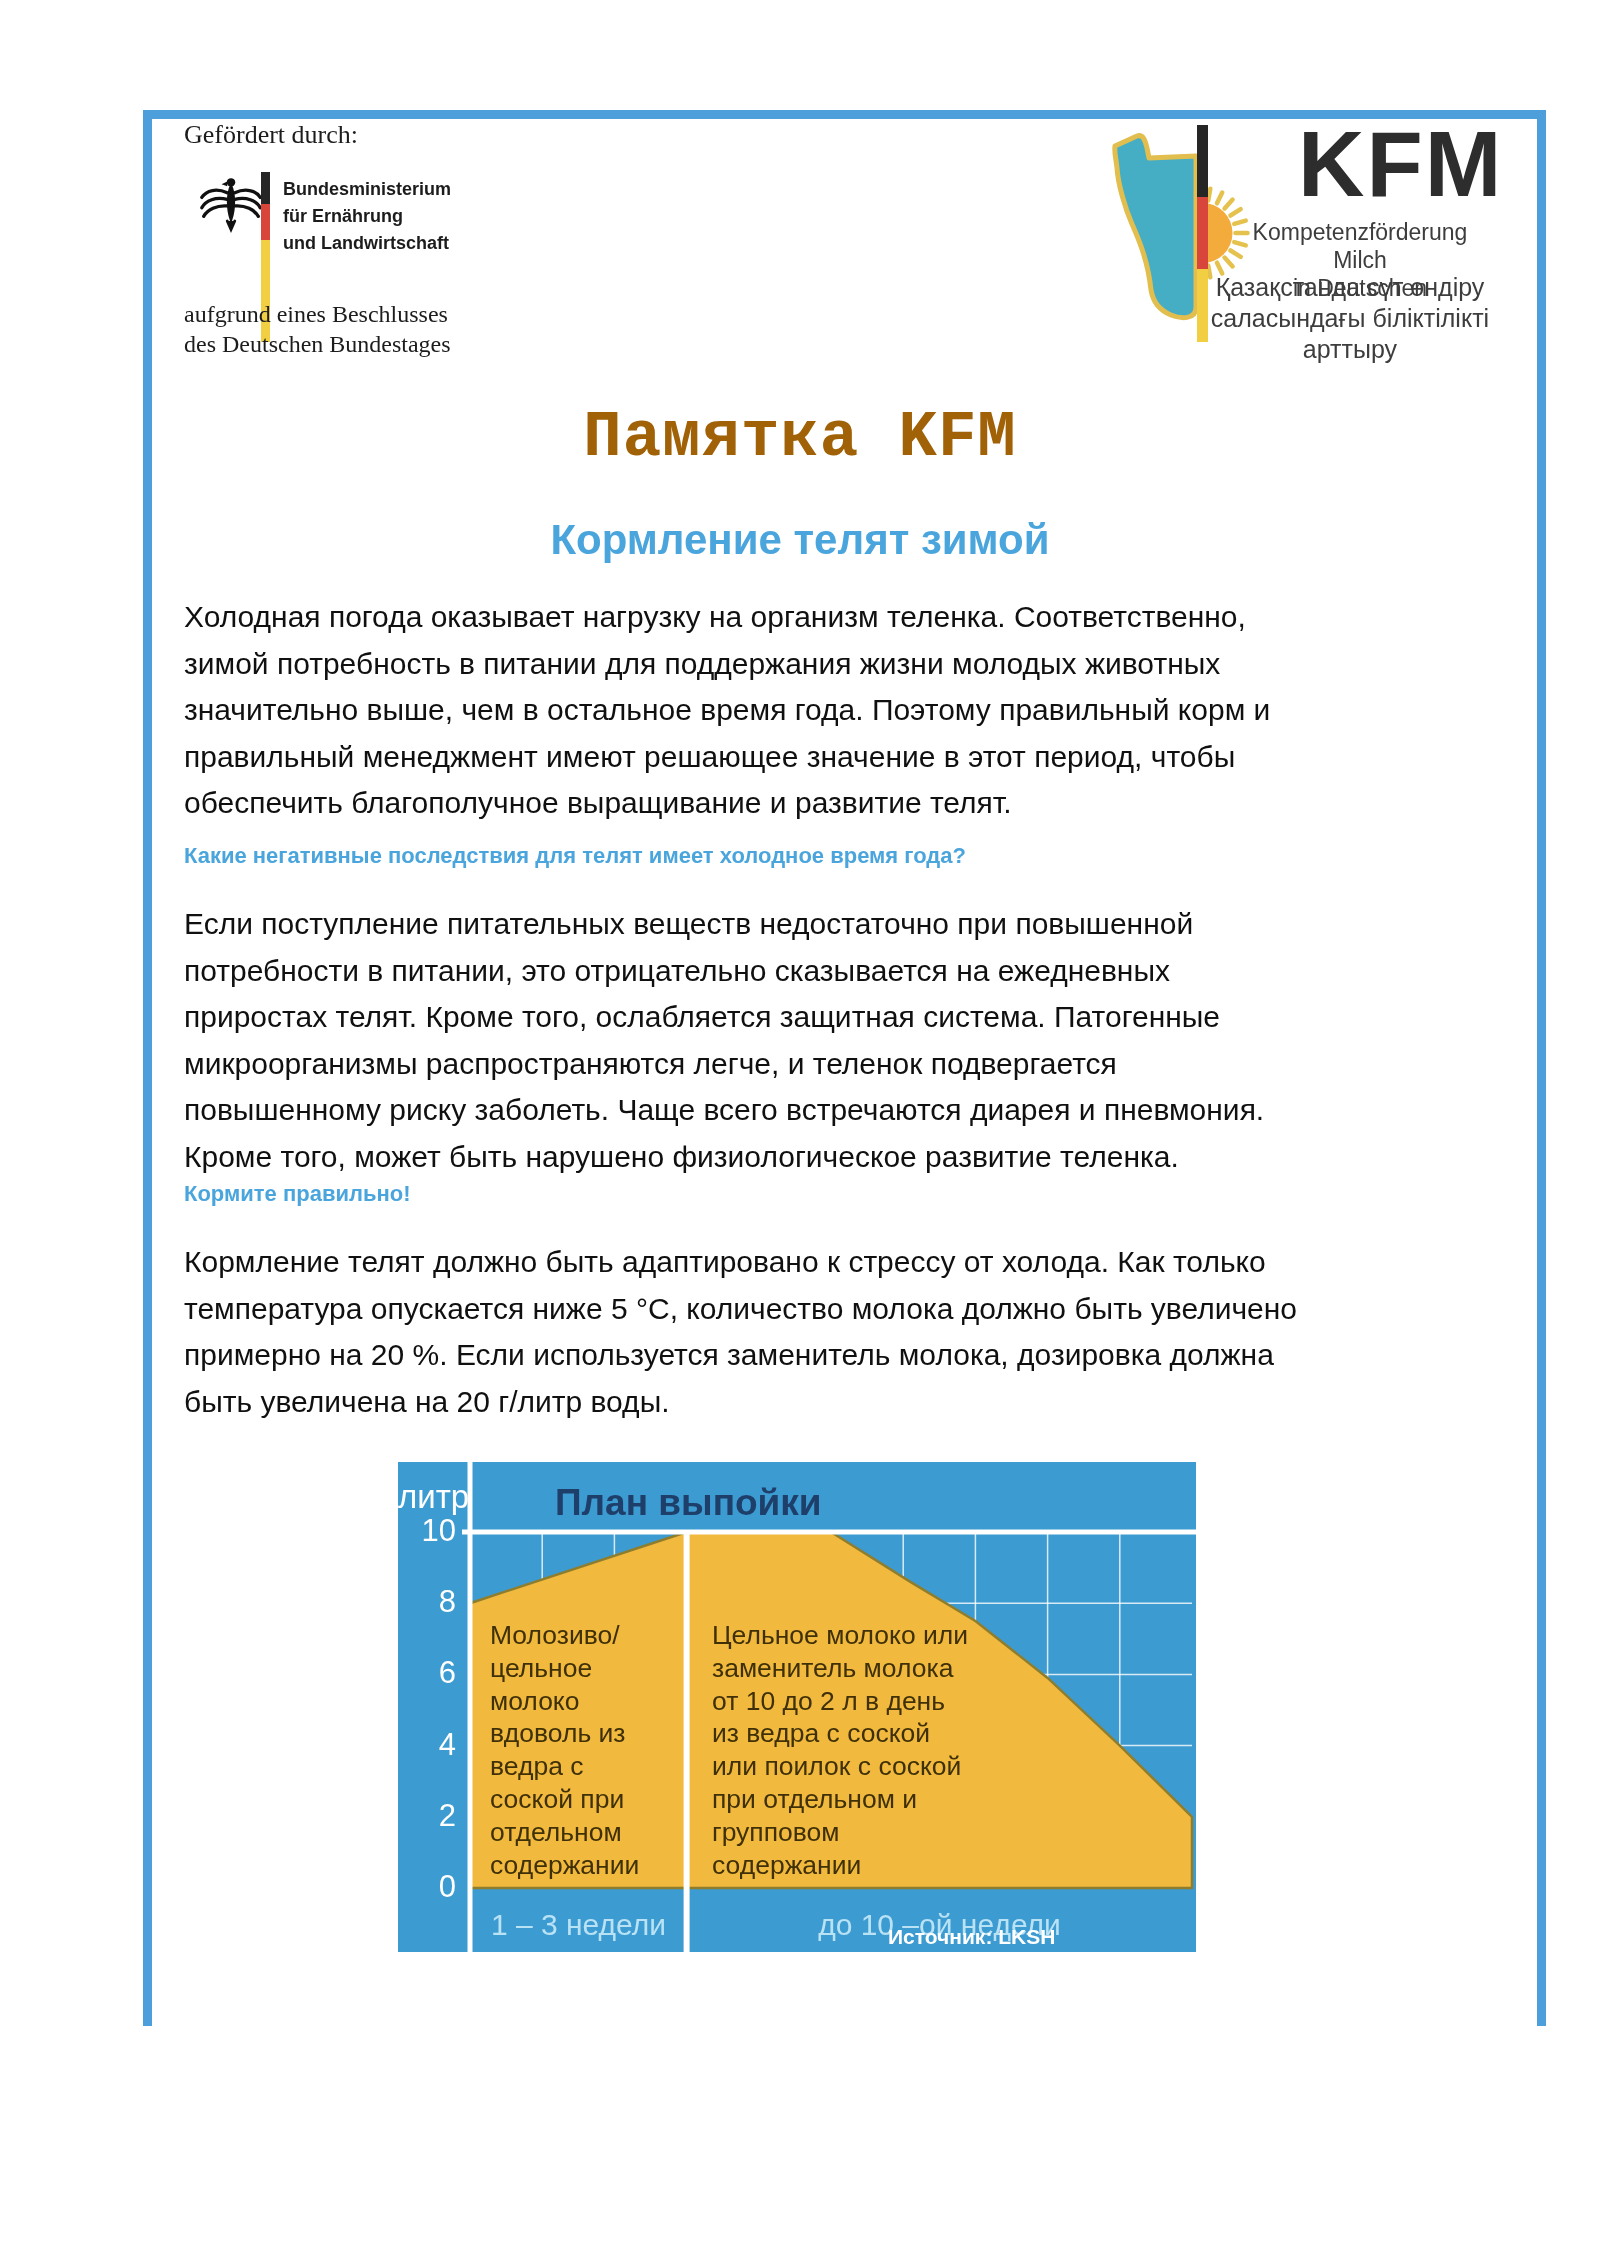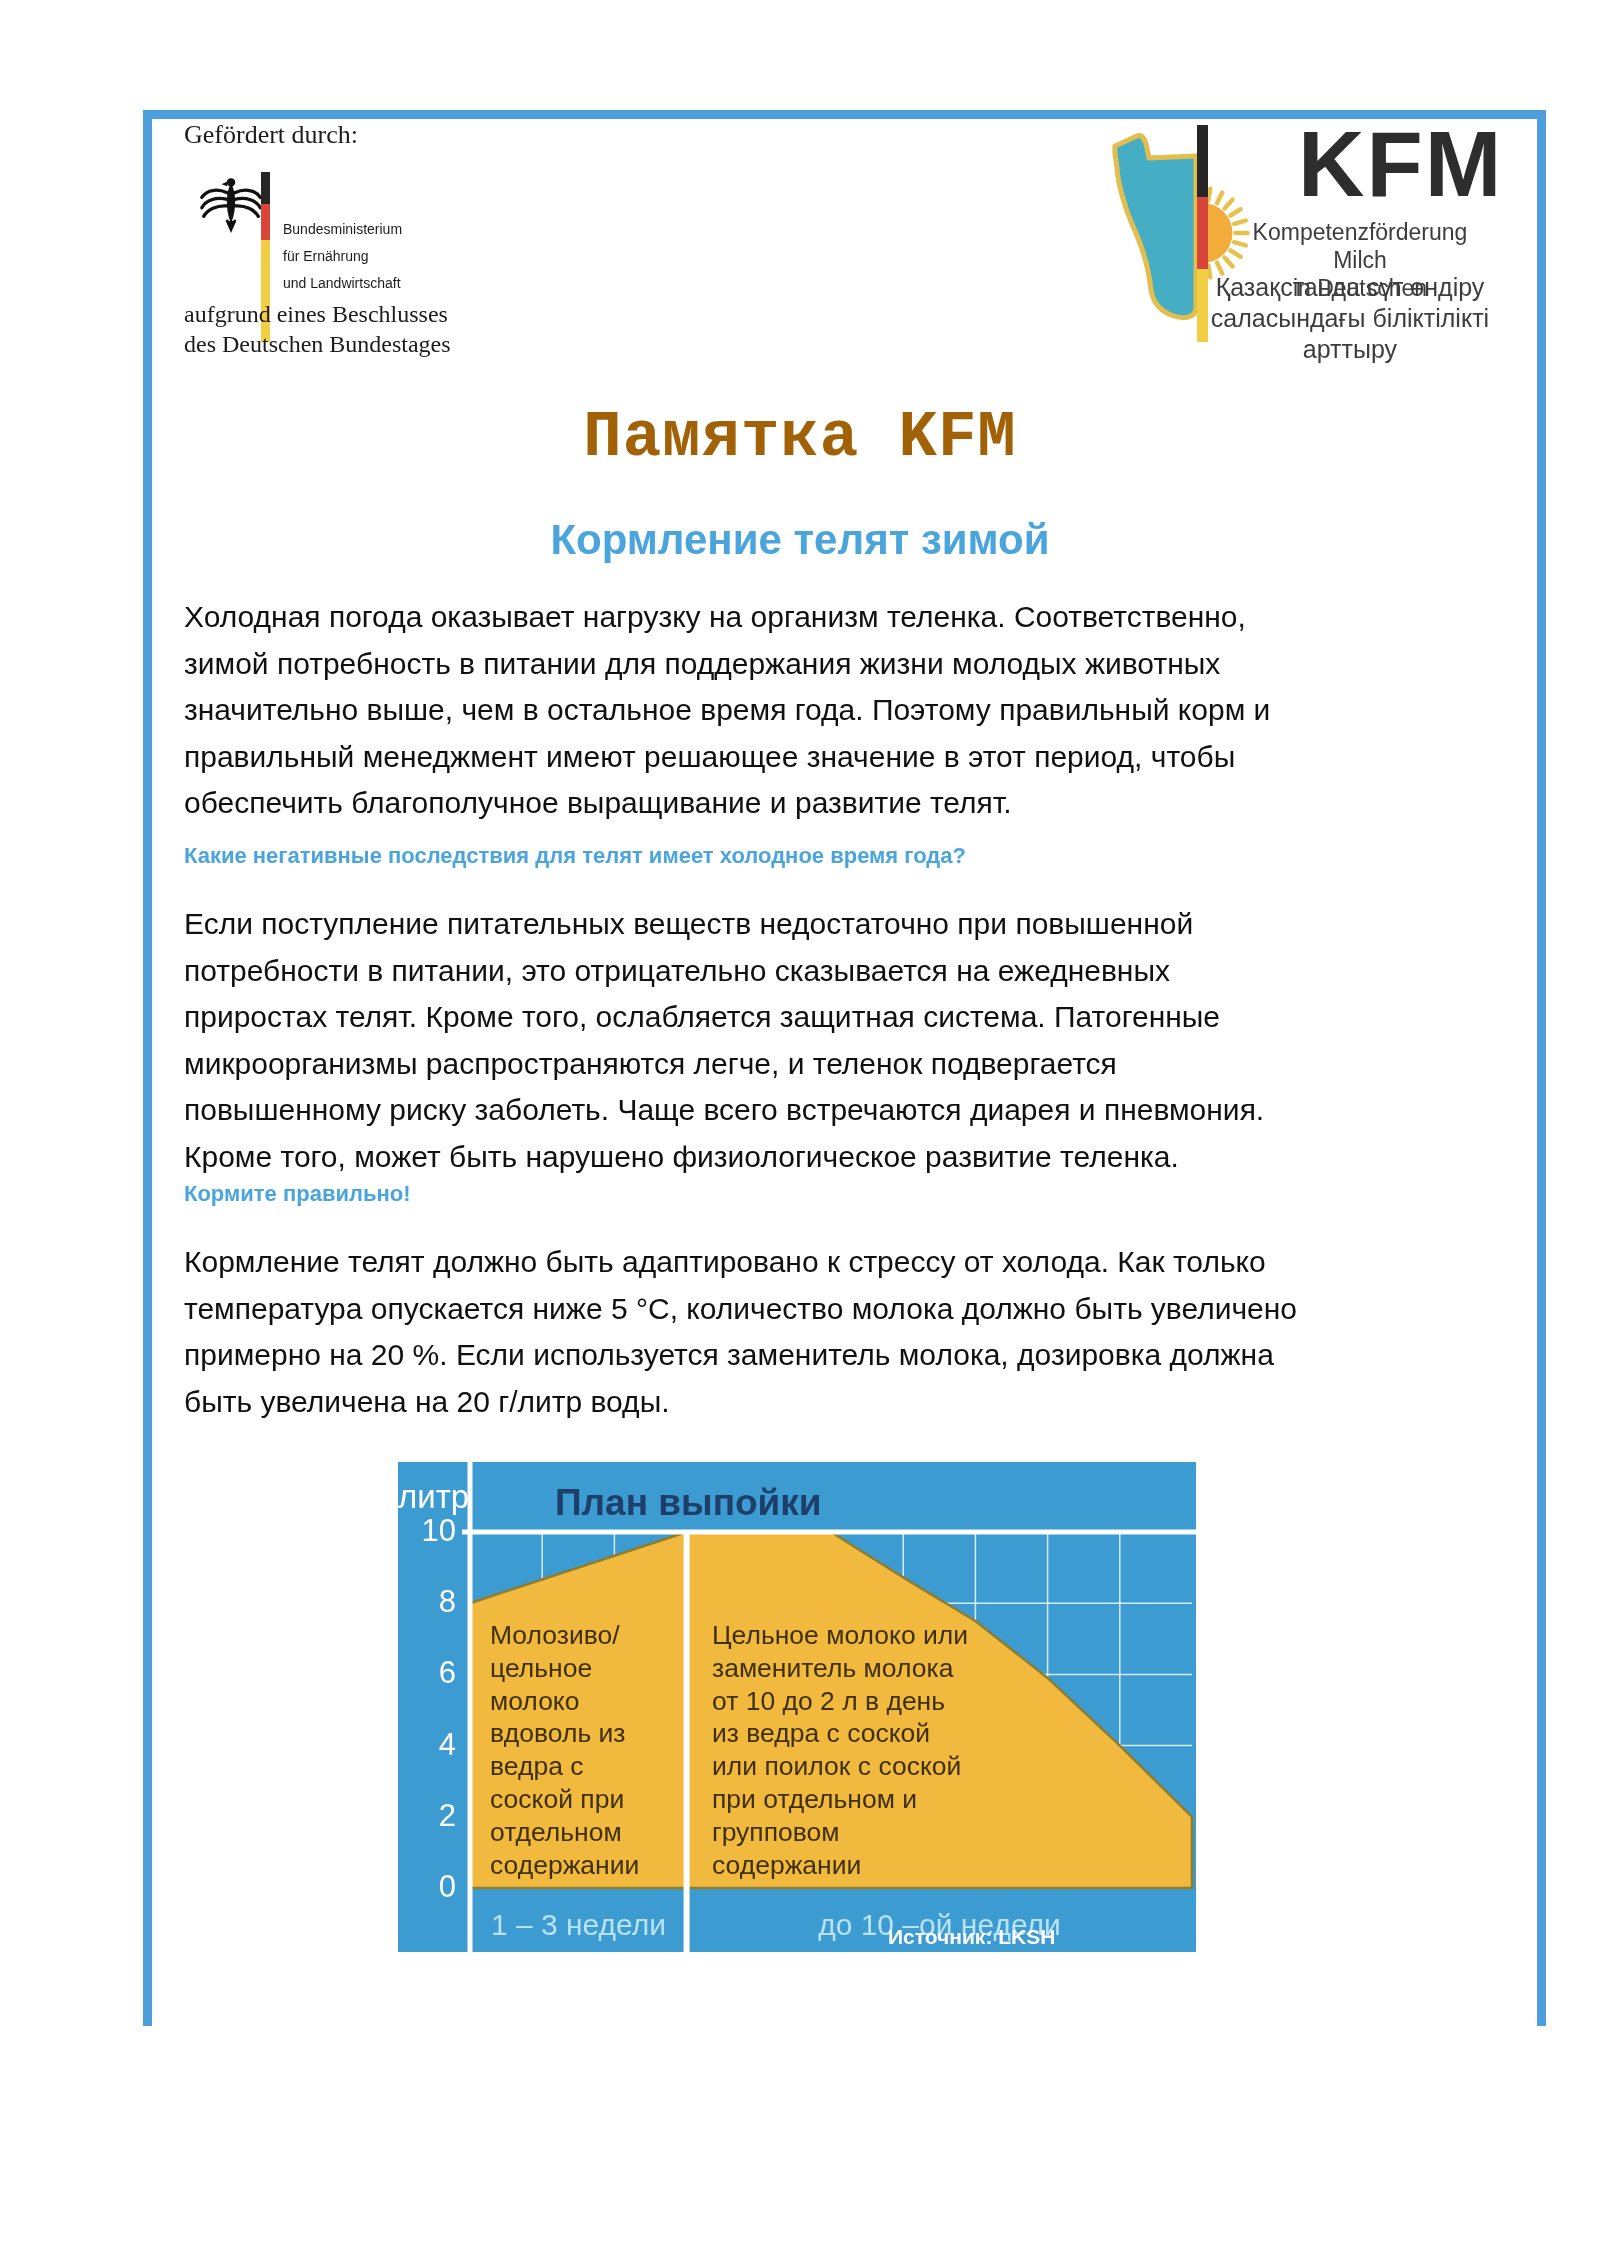--- a/index.html
+++ b/index.html
@@ -9,21 +9,21 @@
   .pre{white-space:pre-line;}
 
   
   #frame{left:143px;top:110px;width:1403px;height:2002px;border:9px solid #4D9FDC;box-sizing:border-box;}
 
   
   #gefoerdert{left:184px;top:120px;font-family:"Liberation Serif",serif;font-size:26px;color:#1c1c1c;}
   #eagle{left:198px;top:172px;}
   #flag-stripe{left:261px;top:172px;width:9px;}
   #flag-stripe div{width:9px;}
-  #ministry-text{left:283px;top:176px;font-size:14px;line-height:27px;font-weight:400;color:#1c1c1c;margin-top:40px;}
+  #ministry-text{left:283px;top:176px;font-size:18px;line-height:27px;font-weight:700;color:#1c1c1c;}
   #mandate-text{left:184px;top:299px;font-family:"Liberation Serif",serif;font-size:24px;line-height:30px;color:#1c1c1c;}
 
   
   #kfm-graphic{left:1085px;top:112px;}
   #kfm-acronym{left:1298px;top:118px;font-size:92px;font-weight:800;letter-spacing:2px;color:#2d2d2d;line-height:1;}
   #kfm-subtitle-de{left:1225px;top:218px;width:270px;text-align:center;font-size:23px;line-height:28px;color:#3d3d3d;}
   #kfm-subtitle-kk{left:1165px;top:272px;width:370px;text-align:center;font-size:25px;line-height:31px;color:#3d3d3d;}
 
   
   #main-title{left:0;top:402px;width:1600px;text-align:center;font-size:64px;font-weight:700;color:#a16207;letter-spacing:1px;font-family:Liberation Mono, monospace;}

